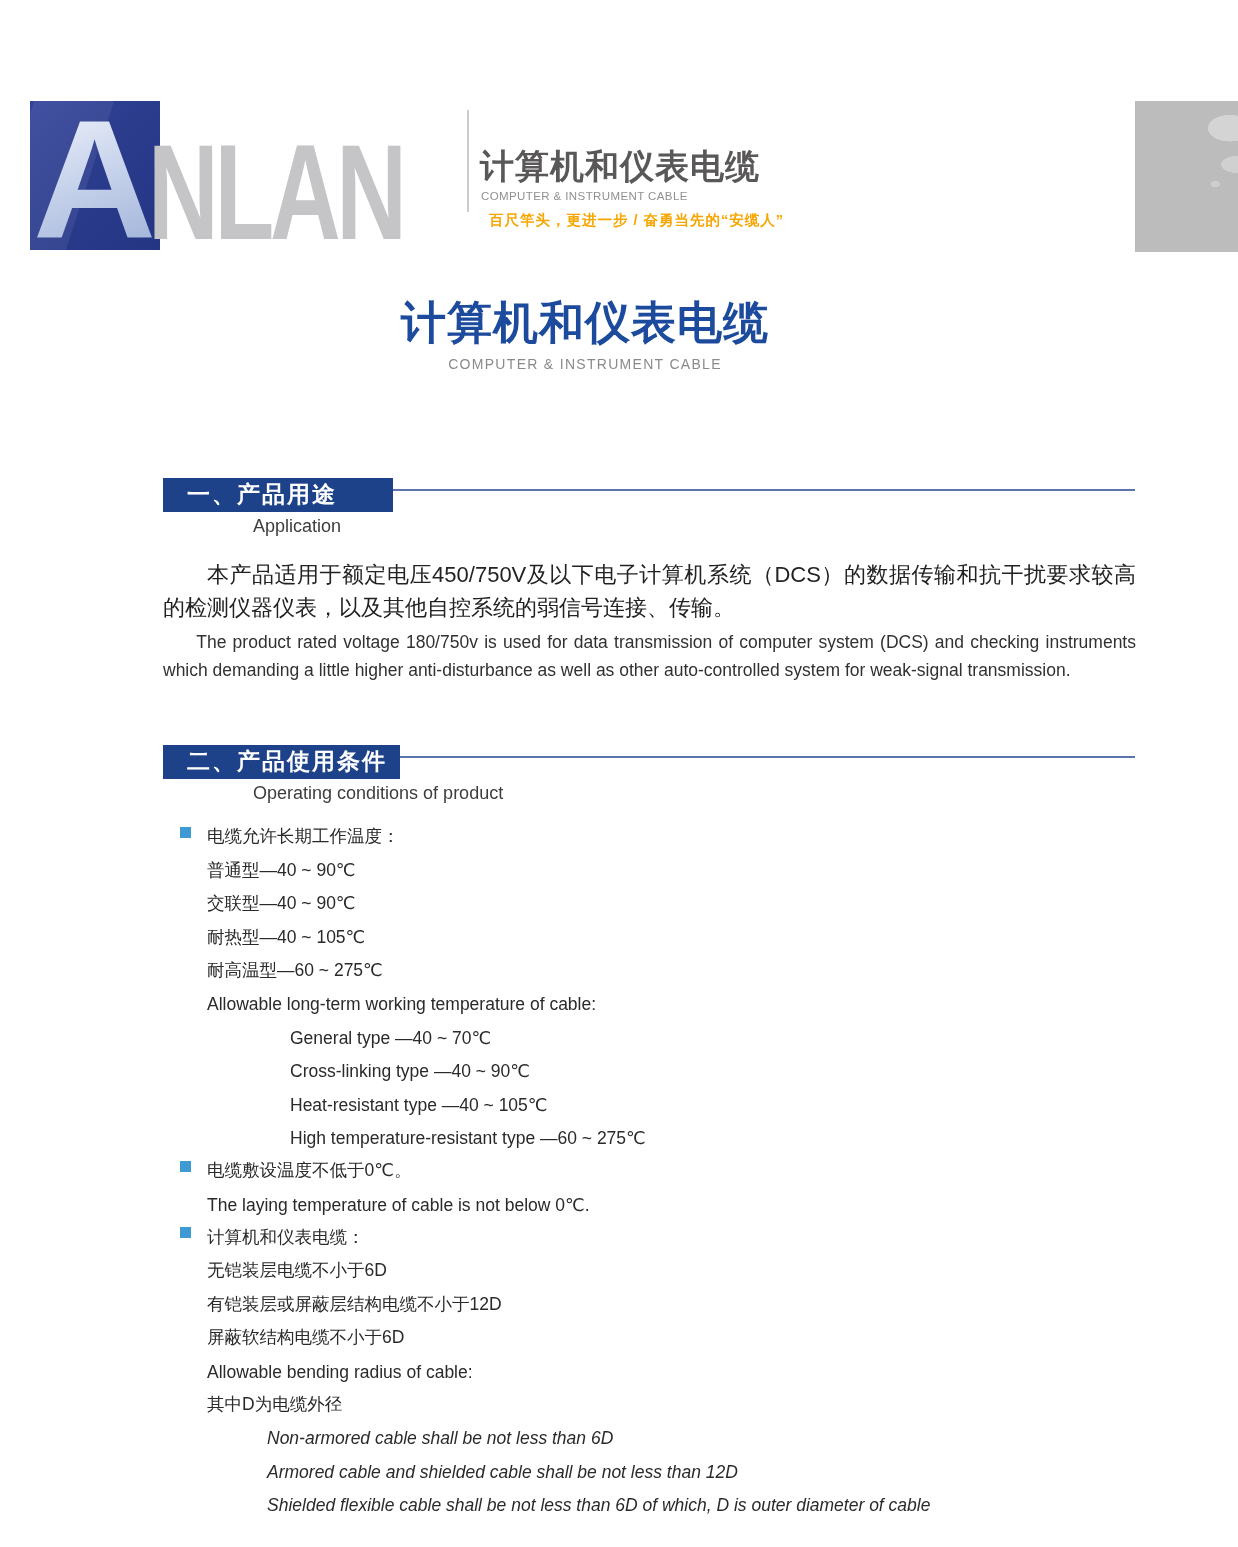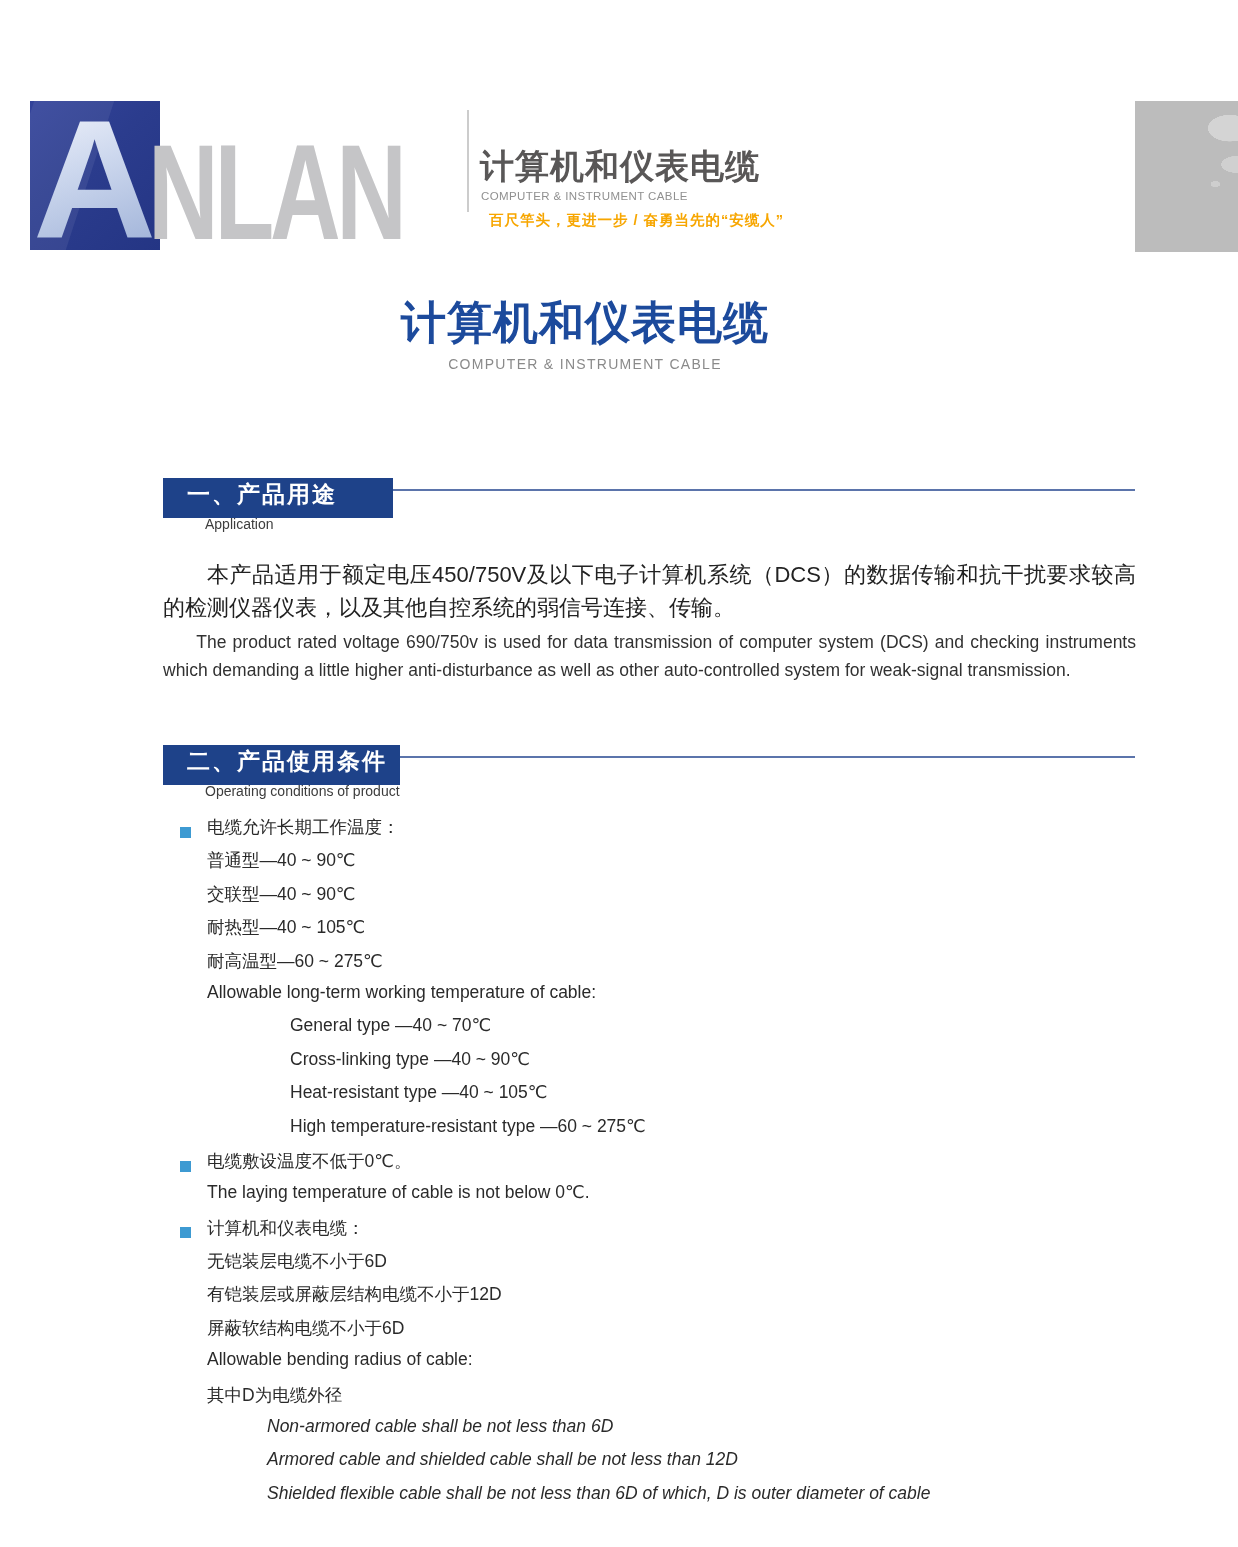--- a/index.html
+++ b/index.html
@@ -29,40 +29,40 @@
           background-image:radial-gradient(ellipse 36px 22px at 92% 18%, #d4d4d4 60%, transparent 61%),
                            radial-gradient(ellipse 26px 14px at 99% 42%, #d0d0d0 60%, transparent 61%),
                            radial-gradient(ellipse 8px 5px at 78% 55%, #cecece 60%, transparent 61%); }
 
   
   .doc-title { position:absolute; left:585px; top:297px; transform:translateX(-50%); text-align:center; white-space:nowrap; }
   .doc-title h1 { font-size:45px; line-height:52px; font-weight:bold; color:#1c4a9c; letter-spacing:1px; }
   .doc-subtitle { margin-top:7px; font-size:14px; color:#8a8a8a; letter-spacing:1.3px; }
 
   
-  .sec-bar { position:absolute; height:40px; background:#1e4289; color:#ffffff; font-size:23px;
+  .sec-bar { position:absolute; height:34px; background:#1e4289; color:#ffffff; font-size:23px;
           font-weight:bold; line-height:32px; padding-left:24px; letter-spacing:2px; white-space:nowrap; }
   .sec1-bar { left:163px; top:478px; width:230px; }
   .sec2-bar { left:163px; top:745px; width:237px; }
   .sec-line { position:absolute; height:2px; background:#5b74ab; }
   .sec1-line { left:393px; top:489px; width:742px; }
   .sec2-line { left:400px; top:756px; width:735px; }
-  .sec-sub { position:absolute; font-size:14px; color:#3d3d3d; }
+  .sec-sub { position:absolute; font-size:18px; color:#3d3d3d;margin-left:48px; }
   .sec1-sub { left:205px; top:516px; }
   .sec2-sub { left:205px; top:783px; }
 
   
   .para-cn { position:absolute; left:163px; top:559px; width:973px; font-size:22px; line-height:32.5px;
           color:#222222; text-indent:2em; text-align:justify; }
   .para-en { position:absolute; left:163px; top:629px; width:973px; font-size:17.5px; line-height:27.5px;
           color:#313131; text-indent:1.9em; text-align:justify; }
 
   
   .cond-list { position:absolute; left:163px; top:815px; width:985px; }
-  .cond-line { position:relative; height:33.4px; display:flex; align-items:flex-start;
+  .cond-line { position:relative; height:33.4px; display:flex; align-items:flex-end;
           font-size:17.5px; color:#2a2a2a; white-space:nowrap; }
   .cond-line .bullet-sq { position:absolute; left:17px; top:50%; margin-top:-5px; width:11px; height:11px; background:#3d9ad2; }
   .cond-line.bullet span.txt,
   .cond-line.plain  span.txt { padding-left:44px; }
   .cond-line.indent1 span.txt { padding-left:127px; }
   .cond-line.indent2 span.txt { padding-left:104px;font-style:italic; }
 </style>
 </head>
 <body>
 
@@ -80,21 +80,21 @@
 
   <div class="doc-title">
     <h1>计算机和仪表电缆</h1>
     <div class="doc-subtitle">COMPUTER &amp; INSTRUMENT CABLE</div>
   </div>
 
   <div class="sec-bar sec1-bar">一、产品用途</div>
   <div class="sec-line sec1-line"></div>
   <div class="sec-sub sec1-sub">Application</div>
   <p class="para-cn">本产品适用于额定电压450/750V及以下电子计算机系统（DCS）的数据传输和抗干扰要求较高的检测仪器仪表，以及其他自控系统的弱信号连接、传输。</p>
-  <p class="para-en">The product rated voltage 690/750v is used for data transmission of computer system (DCS) and checking instruments which demanding a little higher anti-disturbance as well as other auto-controlled system for weak-signal transmission.</p>
+  <p class="para-en">The product rated voltage 180/750v is used for data transmission of computer system (DCS) and checking instruments which demanding a little higher anti-disturbance as well as other auto-controlled system for weak-signal transmission.</p>
 
   <div class="sec-bar sec2-bar">二、产品使用条件</div>
   <div class="sec-line sec2-line"></div>
   <div class="sec-sub sec2-sub">Operating conditions of product</div>
   <div class="cond-list">
       <div class="cond-line bullet">
         <span class="bullet-sq"></span>
         <span class="txt">电缆允许长期工作温度：</span>
       </div>
       <div class="cond-line plain">

